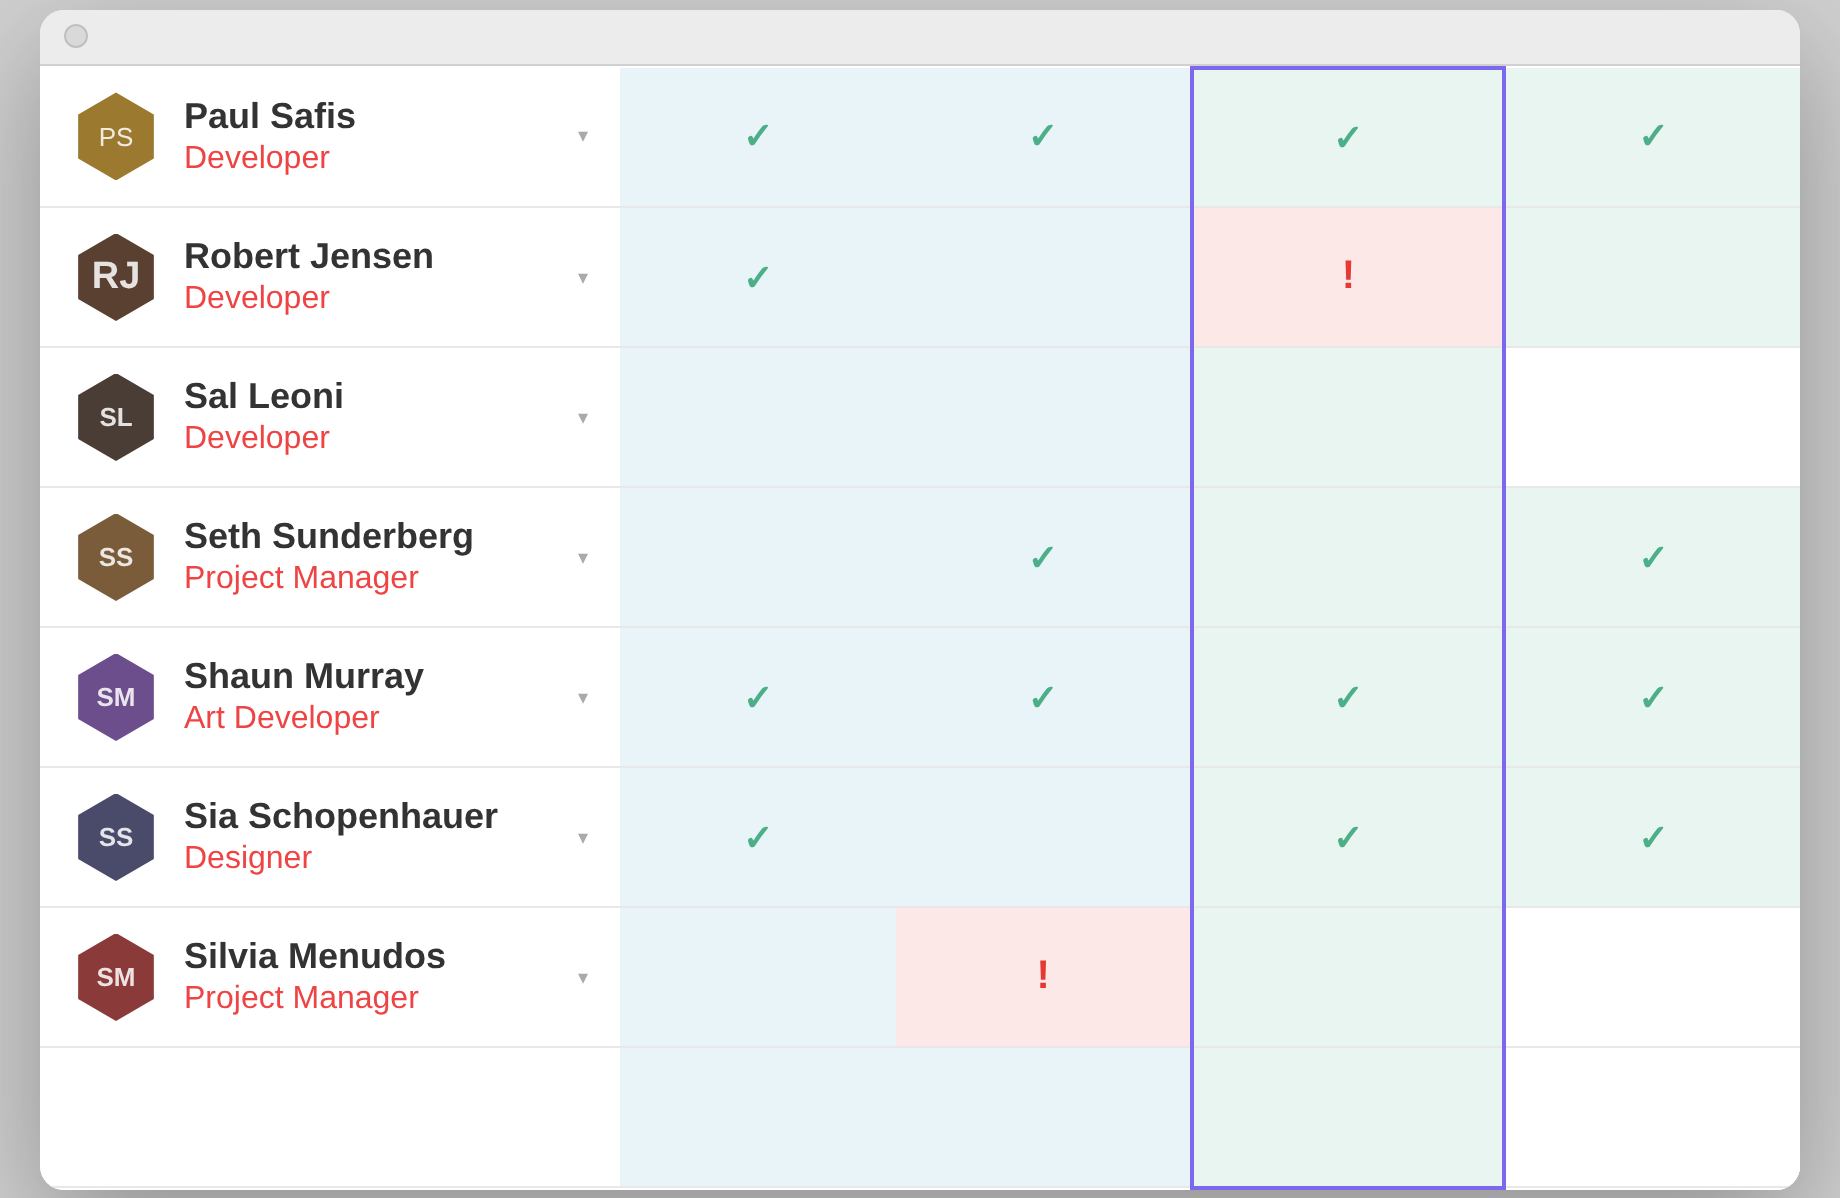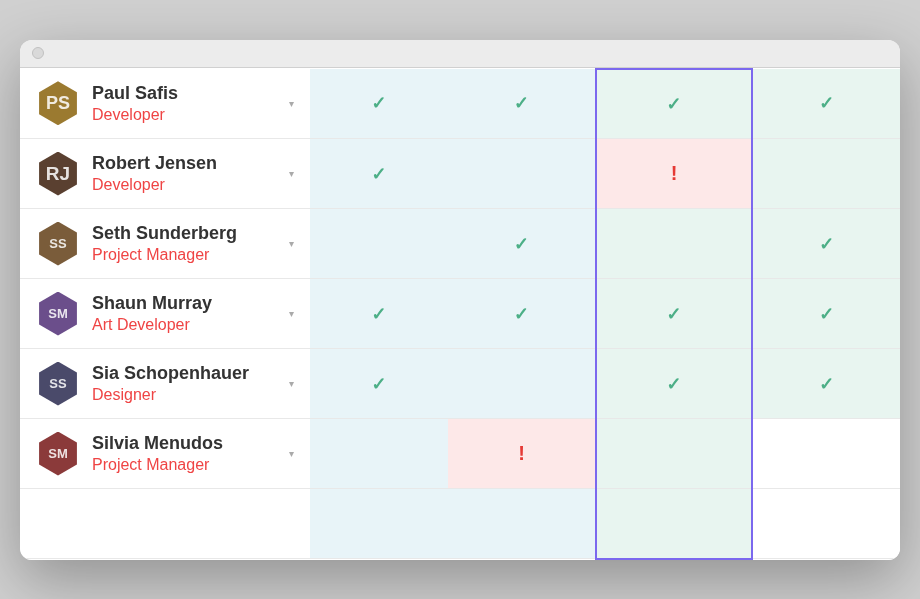--- a/index.html
+++ b/index.html
@@ -145,21 +145,21 @@
   <div class="titlebar">
     <div class="traffic-light"></div>
   </div>
   <div class="table-container">
     <table>
       <tbody id="table-body">
       <tr>
             <td class="person-col">
     <div class="person-cell">
       <div class="avatar avatar-hex" style="background:#9b7a30;">
-        <span style="color:rgba(255,255,255,0.85);font-size:18px;font-weight:bold;">PS</span>
+        <span style="color:rgba(255,255,255,0.85);font-size:13px;font-weight:normal;">PS</span>
       </div>
       <div class="person-info">
         <div class="person-name">Paul Safis</div>
         <div class="person-role">Developer</div>
       </div>
       <span class="chevron">▾</span>
     </div>
   </td>
             <td class="data-cell cell-blue"><span class="check-mark">✓</span></td>
             <td class="data-cell cell-blue"><span class="check-mark">✓</span></td>
@@ -176,20 +176,38 @@
         <div class="person-name">Robert Jensen</div>
         <div class="person-role">Developer</div>
       </div>
       <span class="chevron">▾</span>
     </div>
   </td>
             <td class="data-cell cell-blue"><span class="check-mark">✓</span></td>
             <td class="data-cell cell-blue"></td>
             <td class="data-cell cell-red" style="border-left: 2px solid rgb(123, 104, 238); border-right: 2px solid rgb(123, 104, 238);"><span class="exclaim-mark">!</span></td>
             <td class="data-cell cell-green"></td>
+          </tr>
+          <tr>
+            <td class="person-col">
+    <div class="person-cell">
+      <div class="avatar avatar-hex" style="background:#4a3d35;">
+        <span style="color:rgba(255,255,255,0.85);font-size:13px;font-weight:bold;">SL</span>
+      </div>
+      <div class="person-info">
+        <div class="person-name">Sal Leoni</div>
+        <div class="person-role">Developer</div>
+      </div>
+      <span class="chevron">▾</span>
+    </div>
+  </td>
+            <td class="data-cell cell-blue"></td>
+            <td class="data-cell cell-blue"></td>
+            <td class="data-cell cell-green" style="border-left: 2px solid rgb(123, 104, 238); border-right: 2px solid rgb(123, 104, 238);"></td>
+            <td class="data-cell cell-white"></td>
           </tr>
           <tr>
             <td class="person-col">
     <div class="person-cell">
       <div class="avatar avatar-hex" style="background:#7a5c3a;">
         <span style="color:rgba(255,255,255,0.85);font-size:13px;font-weight:bold;">SS</span>
       </div>
       <div class="person-info">
         <div class="person-name">Seth Sunderberg</div>
         <div class="person-role">Project Manager</div>

